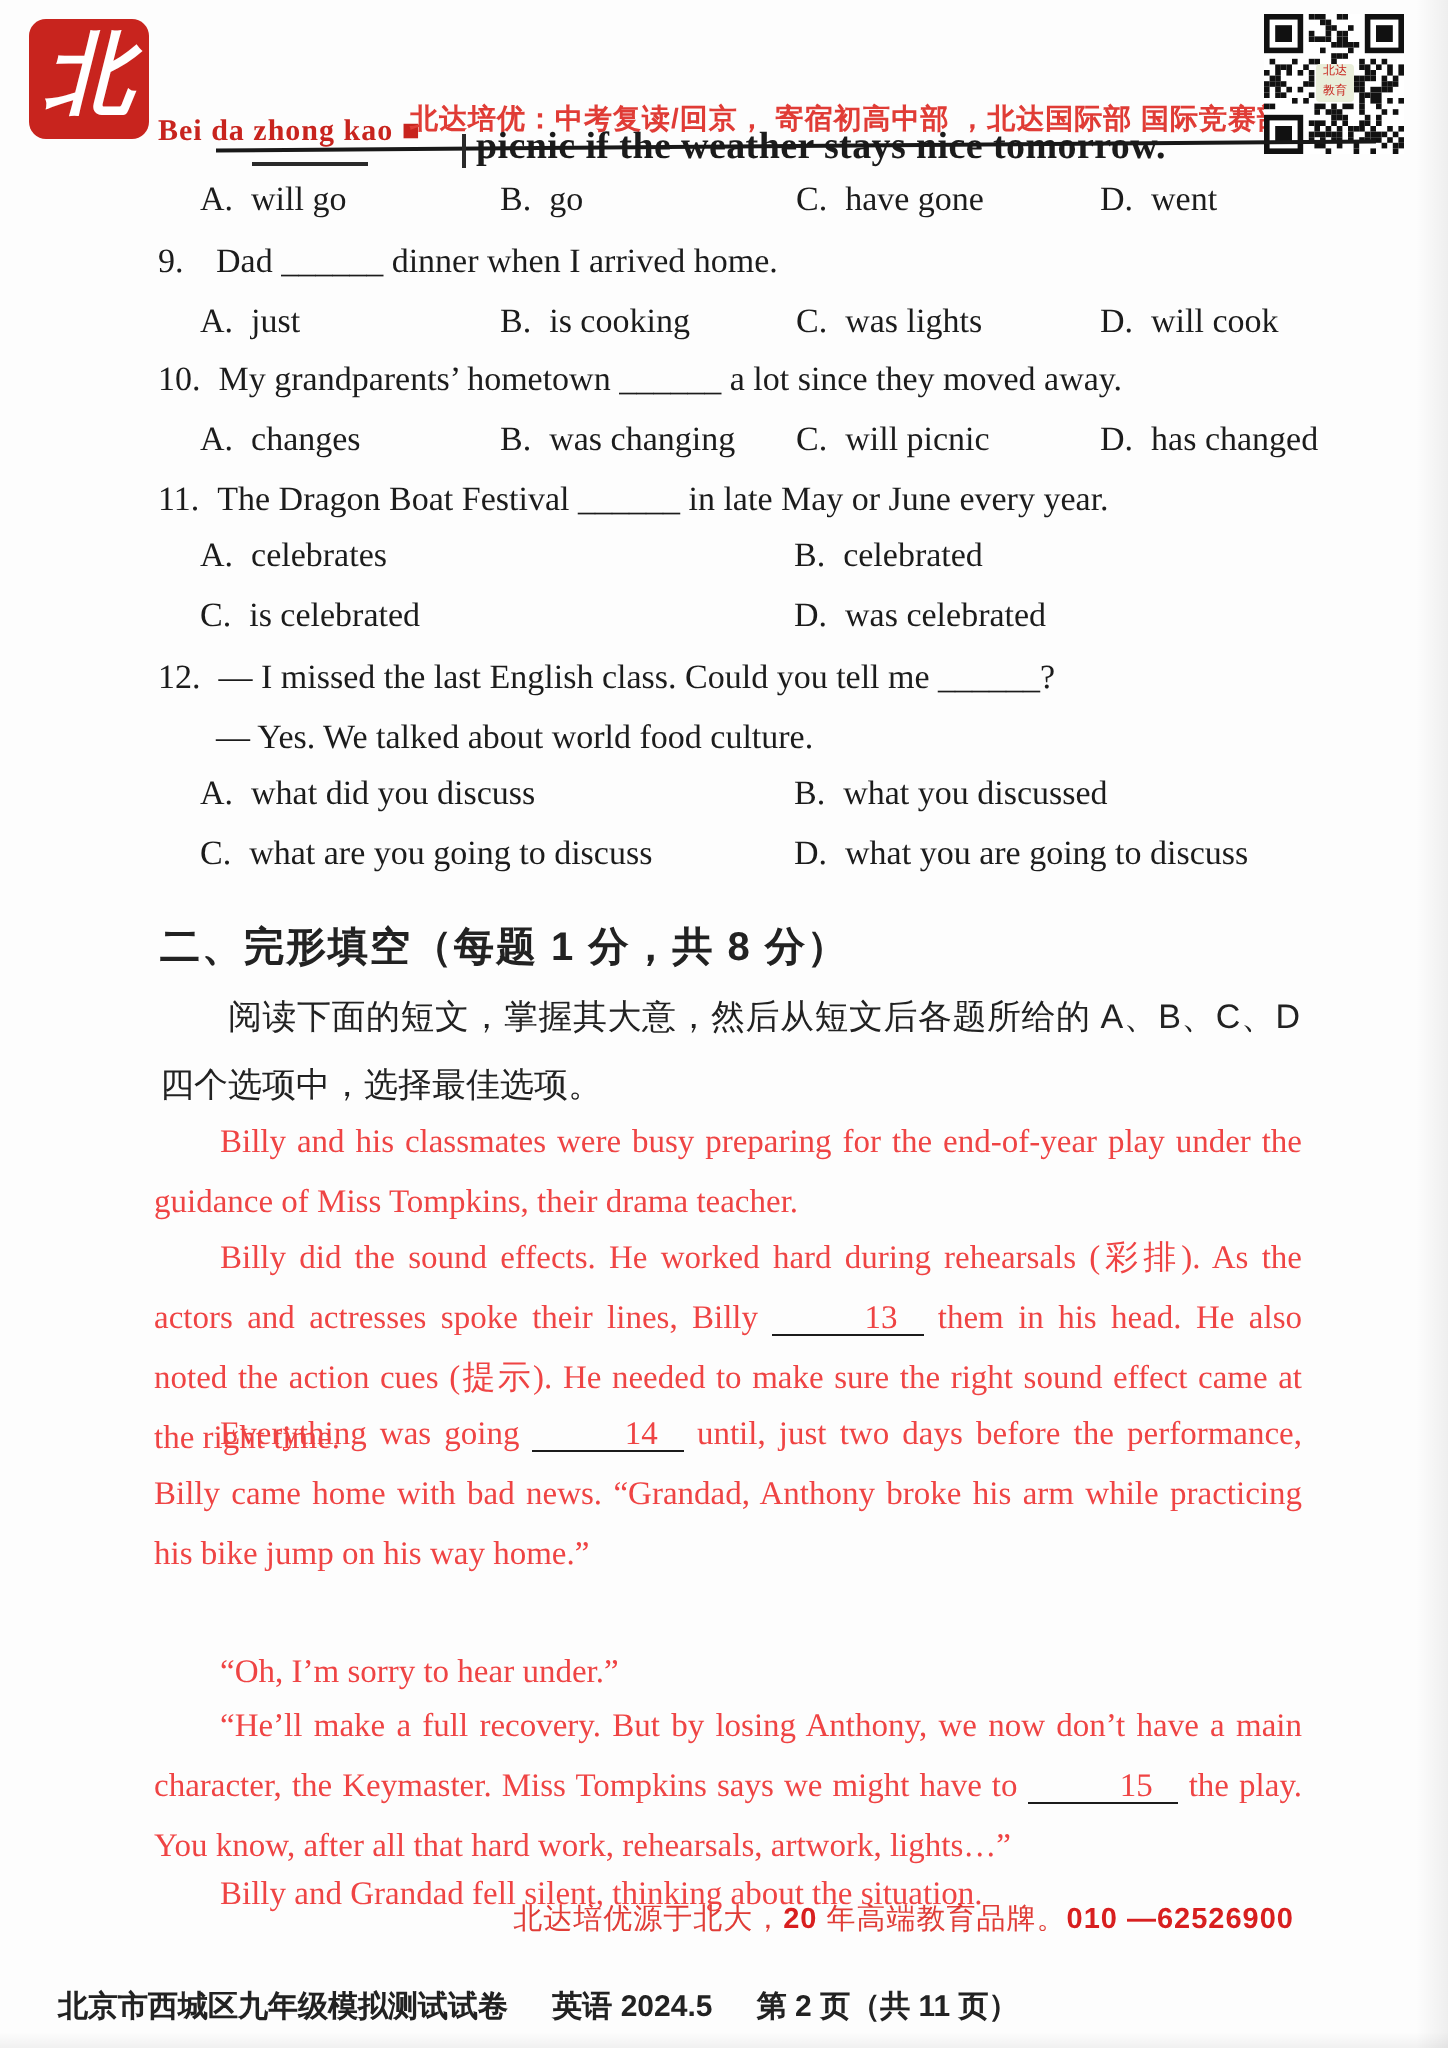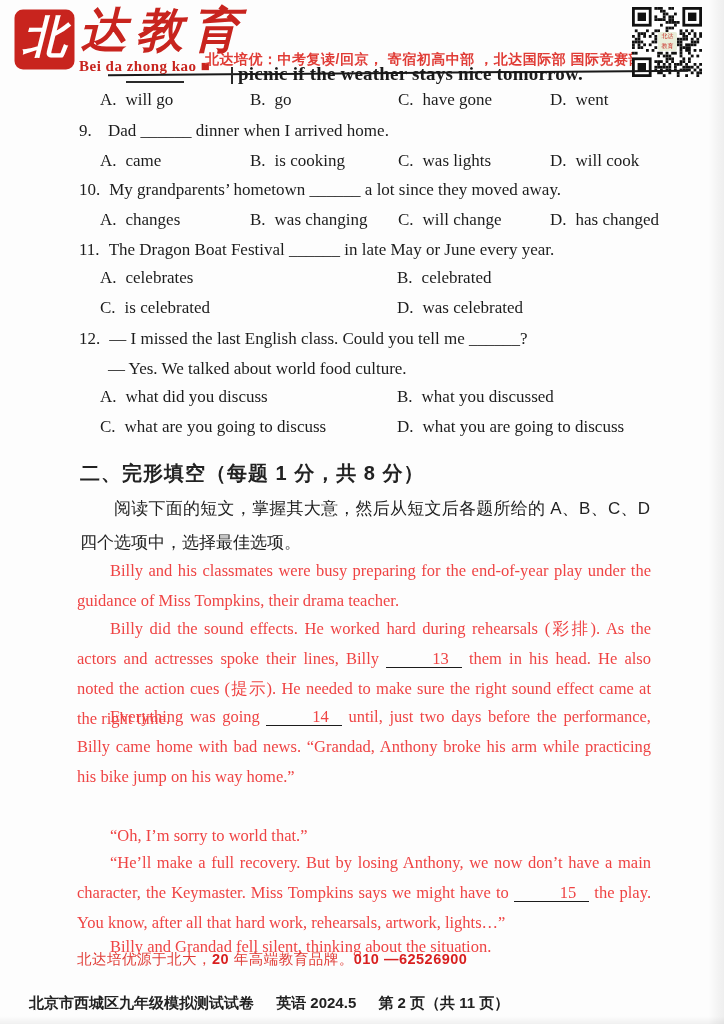--- a/index.html
+++ b/index.html
@@ -52,36 +52,35 @@
     letter-spacing:1px;color:#222;font-family:"Liberation Sans","DejaVu Sans",sans-serif;}
   .instr{position:absolute;left:80px;top:492px;width:570px;font-size:17px;font-weight:400;
     line-height:34px;text-indent:34px;text-align:justify;color:#222;
     font-family:"Liberation Sans","DejaVu Sans",sans-serif;}
   .para{position:absolute;left:77px;width:574px;font-size:16.5px;line-height:30px;
     text-indent:33px;text-align:justify;color:#ef4444;}
   .blank{display:inline-block;min-width:20px;padding:0 13px;text-align:left;
     border-bottom:1.6px solid #1c1c1c;line-height:1.05;}
 
   
-  .promo{position:absolute;left:77px;top:950px;width:570px;text-align:left;font-size:14.5px;
+  .promo{position:absolute;left:77px;top:950px;width:570px;text-align:right;font-size:14.5px;
     color:#e03c36;letter-spacing:0.5px;font-family:"Liberation Sans","DejaVu Sans",sans-serif;}
   .promo .b{font-weight:700;color:#d81f1f;}
   .pfooter{position:absolute;left:0;top:994px;width:724px;text-align:left;font-size:15px;
     font-weight:700;color:#222;font-family:"Liberation Sans","DejaVu Sans",sans-serif;padding-left:20px;}
   .pfooter span{margin:0 9px;}
 </style>
 </head>
 <body>
 
 <div class="page">
 
   <div class="seal">
     <span>北</span>
   </div>
-  <div class="brand-cn">达教育</div>
   <div class="brand-en">Bei da zhong kao ■</div>
   <div class="slogan">北达培优：中考复读/回京， 寄宿初高中部 ，北达国际部 国际竞赛部</div>
 
   <svg class="qr" id="qr-svg" viewBox="0 0 70 70">
       <rect x="0" y="0" width="70" height="70" fill="#ffffff"></rect>
       <rect x="22.4" y="0" width="2.8" height="2.8" fill="#111"></rect>
       <rect x="25.2" y="0" width="2.8" height="2.8" fill="#111"></rect>
       <rect x="28" y="0" width="2.8" height="2.8" fill="#111"></rect>
       <rect x="36.4" y="0" width="2.8" height="2.8" fill="#111"></rect>
       <rect x="39.199999999999996" y="0" width="2.8" height="2.8" fill="#111"></rect>
@@ -292,21 +291,21 @@
       </span>
   </div>
 
   <div class="stem" style="top:121px">
     <span class="qnum">9.</span>
     <span>Dad ______ dinner when I arrived home.</span>
   </div>
   <div class="opt-row col4" style="top:151px">
     <span class="opt">
         <span>A.</span>
-        <span>came</span>
+        <span>just</span>
       </span>
     <span class="opt">
         <span>B.</span>
         <span>is cooking</span>
       </span>
     <span class="opt">
         <span>C.</span>
         <span>was lights</span>
       </span>
     <span class="opt">
@@ -323,21 +322,21 @@
     <span class="opt">
         <span>A.</span>
         <span>changes</span>
       </span>
     <span class="opt">
         <span>B.</span>
         <span>was changing</span>
       </span>
     <span class="opt">
         <span>C.</span>
-        <span>will change</span>
+        <span>will picnic</span>
       </span>
     <span class="opt">
         <span>D.</span>
         <span>has changed</span>
       </span>
   </div>
 
   <div class="stem" style="top:240px">
     <span class="qnum">11.</span>
     <span>The Dragon Boat Festival ______ in late May or June every year.</span>
@@ -390,21 +389,21 @@
         <span>what you are going to discuss</span>
       </span>
   </div>
 
   <div class="sec-head">二、完形填空（每题 1 分，共 8 分）</div>
   <div class="instr">阅读下面的短文，掌握其大意，然后从短文后各题所给的 A、B、C、D 四个选项中，选择最佳选项。</div>
 
   <div class="para" style="top:556px">Billy and his classmates were busy preparing for the end-of-year play under the guidance of Miss Tompkins, their drama teacher.</div>
   <div class="para" style="top:614px">Billy did the sound effects. He worked hard during rehearsals (彩排). As the actors and actresses spoke their lines, Billy <span class="blank">13</span> them in his head. He also noted the action cues (提示). He needed to make sure the right sound effect came at the right time.</div>
   <div class="para" style="top:702px">Everything was going <span class="blank">14</span> until, just two days before the performance, Billy came home with bad news. “Grandad, Anthony broke his arm while practicing his bike jump on his way home.”</div>
-  <div class="para" style="top:821px">“Oh, I’m sorry to world that.”</div>
+  <div class="para" style="top:821px">“Oh, I’m sorry to hear under.”</div>
   <div class="para" style="top:848px">“He’ll make a full recovery. But by losing Anthony, we now don’t have a main character, the Keymaster. Miss Tompkins says we might have to <span class="blank">15</span> the play. You know, after all that hard work, rehearsals, artwork, lights…”</div>
   <div class="para" style="top:932px">Billy and Grandad fell silent, thinking about the situation.</div>
 
   <div class="promo" id="promo-line"><span>北达培优源于北大，</span><span class="b">20</span><span> 年高端教育品牌。</span><span class="b">010 —62526900</span></div>
   <div class="pfooter">
     <span>北京市西城区九年级模拟测试试卷</span>
     <span>英语 2024.5</span>
     <span>第 2 页（共 11 页）</span>
   </div>
 

